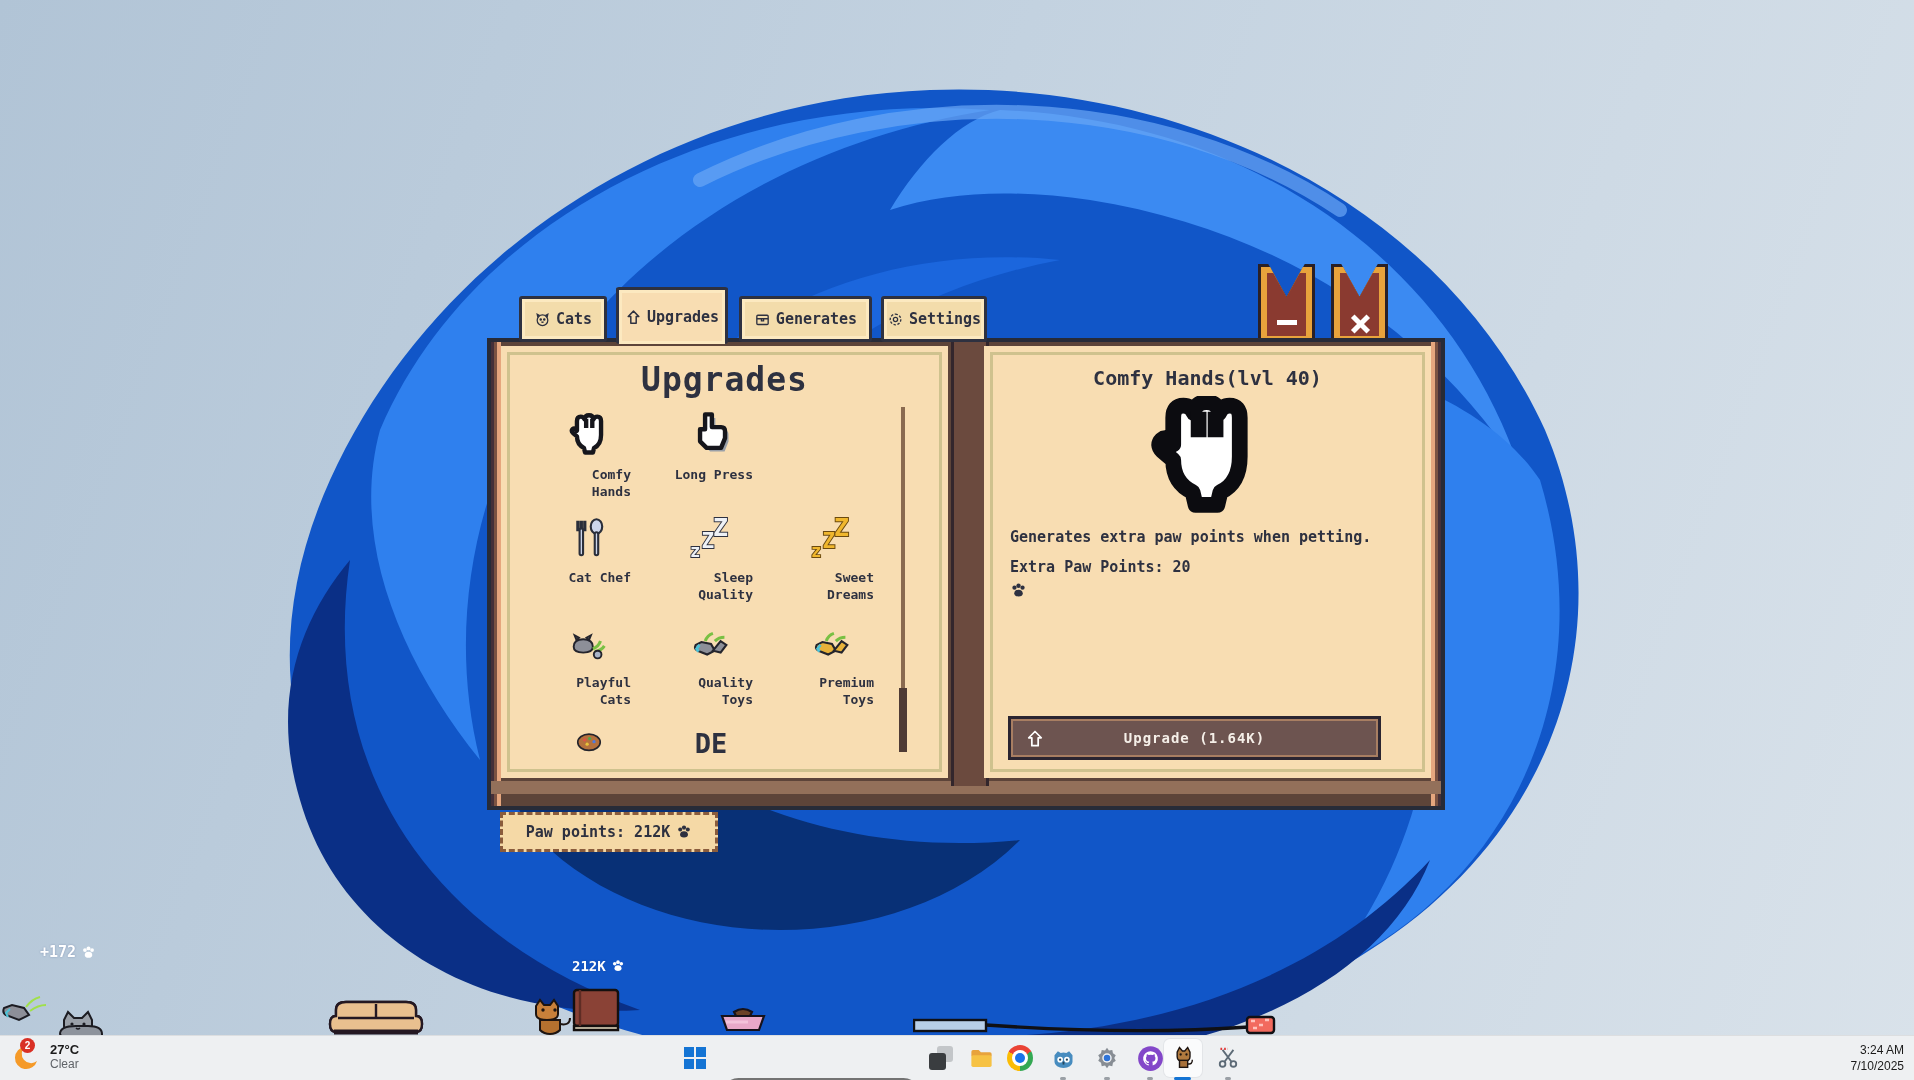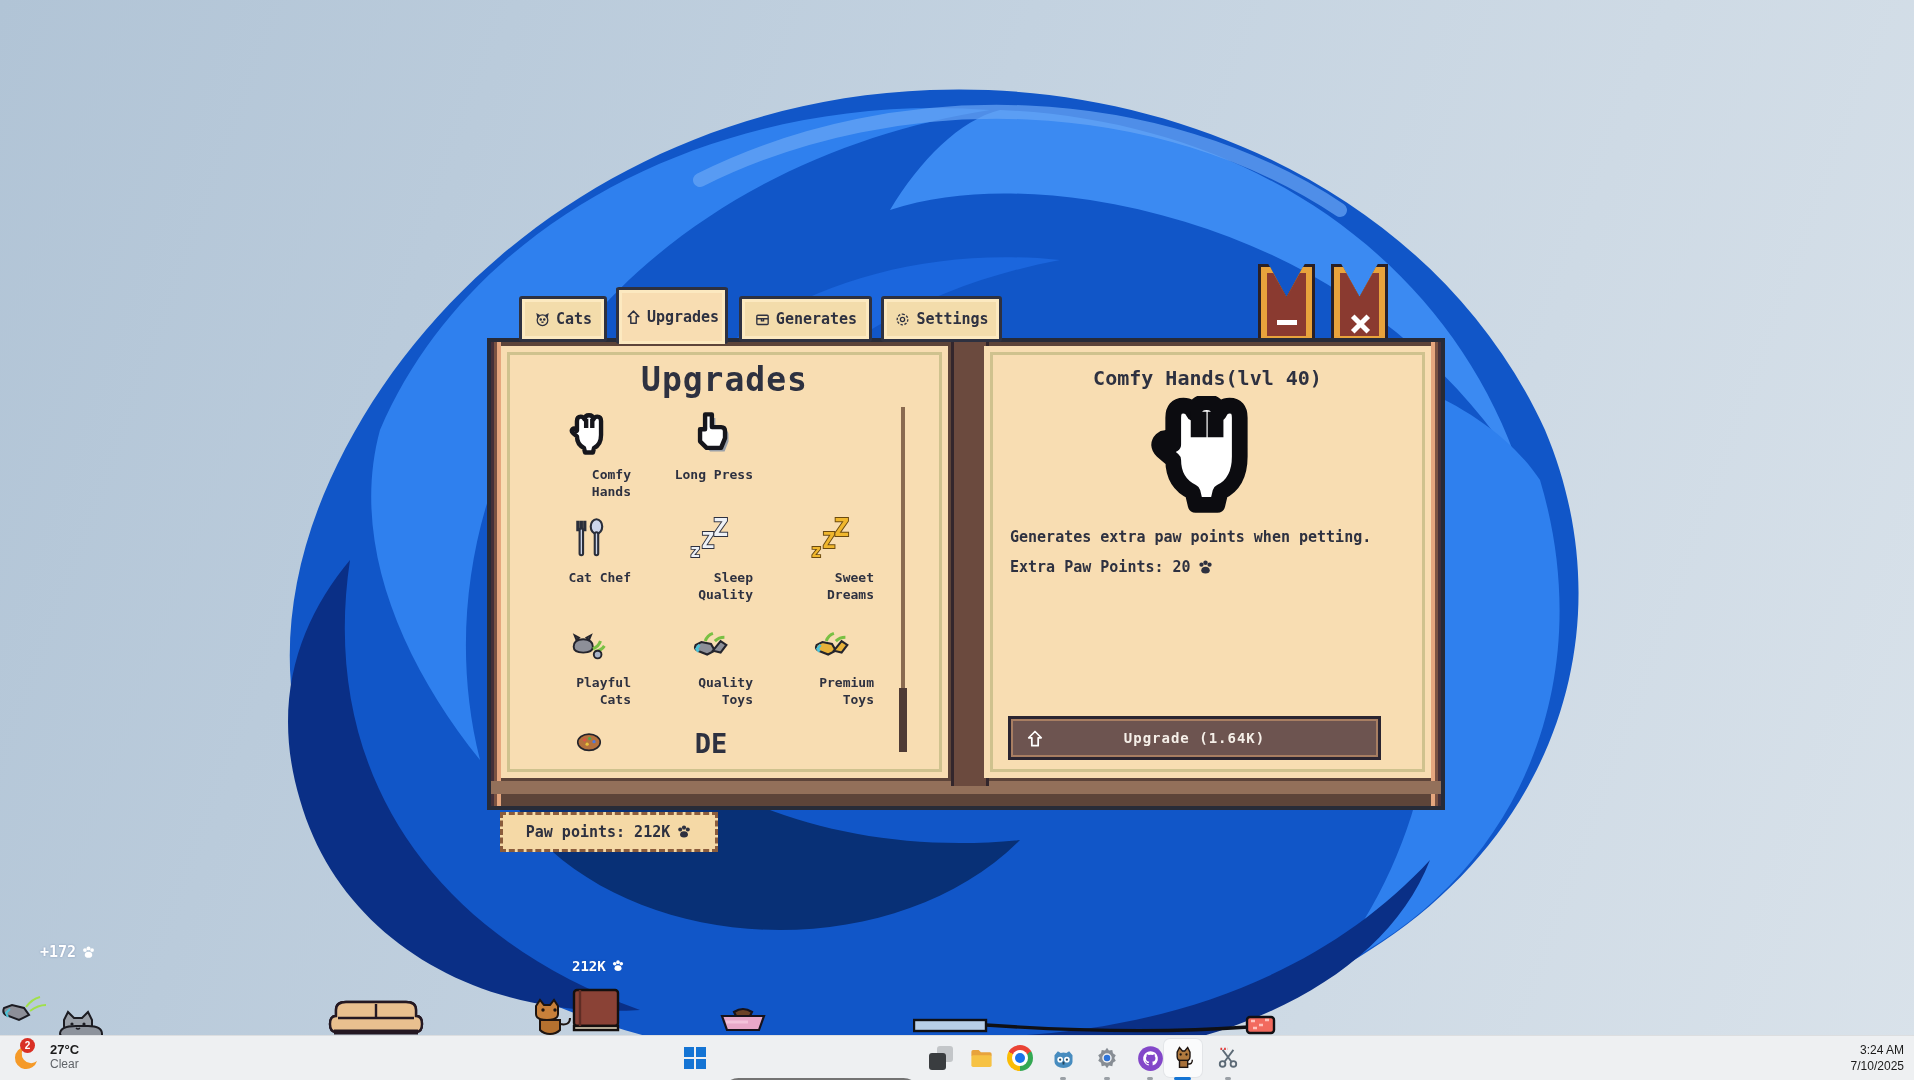--- a/index.html
+++ b/index.html
@@ -50,21 +50,21 @@
   .zzz-gold text{fill:#f0b72e;stroke:#6b4a10;stroke-width:1;}
   .sb-track{position:absolute;left:400px;top:61px;width:4px;height:344px;background:#8a6a50;}
   .sb-thumb{position:absolute;left:398px;top:342px;width:8px;height:64px;background:#4f3b35;cursor:grab;}
   .partial-de{position:absolute;left:155px;top:382px;width:110px;text-align:center;
     font:bold 27px "DejaVu Sans Mono",monospace;color:#2e3140;}
   .bighand{position:absolute;left:50%;top:50px;margin-left:-62px;}
   .rp-title{position:absolute;left:0;right:0;top:20px;text-align:center;
     font:bold 20px "DejaVu Sans Mono",monospace;color:#2e3140;}
   .rp-desc{position:absolute;left:26px;top:182px;font:bold 15px "DejaVu Sans Mono",monospace;color:#2e3140;}
   .rp-stat{position:absolute;left:26px;top:212px;font:bold 15px "DejaVu Sans Mono",monospace;color:#2e3140;
-    display:flex;align-items:flex-end;gap:6px;}
+    display:flex;align-items:flex-start;gap:6px;flex-direction:column;}
   .upgrade-btn{position:absolute;left:24px;top:370px;width:373px;height:44px;background:#6d5450;
     border:3px solid #2b2531;box-sizing:border-box;box-shadow:inset 0 0 0 2px #a87e62;
     display:flex;align-items:center;justify-content:center;cursor:pointer;
     font:bold 14px "DejaVu Sans Mono",monospace;color:#f5efe8;letter-spacing:1px;}
   .btn-arrow{position:absolute;left:14px;top:10px;width:20px;height:20px;}
   .ticket{position:absolute;left:500px;top:812px;width:218px;height:40px;background:#f5d9a6;
     border:3px dashed #8a5c3c;box-sizing:border-box;z-index:3;
     display:flex;align-items:center;justify-content:center;gap:6px;
     font:bold 15px "DejaVu Sans Mono",monospace;color:#2e3140;}
   .paw{fill:currentColor}
@@ -173,21 +173,21 @@
       </svg>
     <span>Upgrades</span>
   </div>
   <div class="tab" style="left:739px;width:133px">
     <svg class="tabicon" viewBox="0 0 24 24" fill="none" stroke="currentColor" stroke-width="1.9">
       <rect x="4" y="6" width="16" height="13" rx="1.5"></rect>
         <path d="M4 11 H20 M10.5 11 h3 v3 h-3 Z"></path>
       </svg>
     <span>Generates</span>
   </div>
-  <div class="tab" style="left:881px;width:121px">
+  <div class="tab" style="left:881px;width:106px">
     <svg class="tabicon" viewBox="0 0 24 24" fill="none" stroke="currentColor" stroke-width="1.8">
       <circle cx="12" cy="12" r="3"></circle>
         <path d="M12 4.5 a7.5 7.5 0 0 1 0 15 a7.5 7.5 0 0 1 0-15" stroke-dasharray="3.4 2.2"></path>
       </svg>
     <span>Settings</span>
   </div>
 
   <div class="book">
     <div class="edgeL"></div>
     <div class="edgeR"></div>

